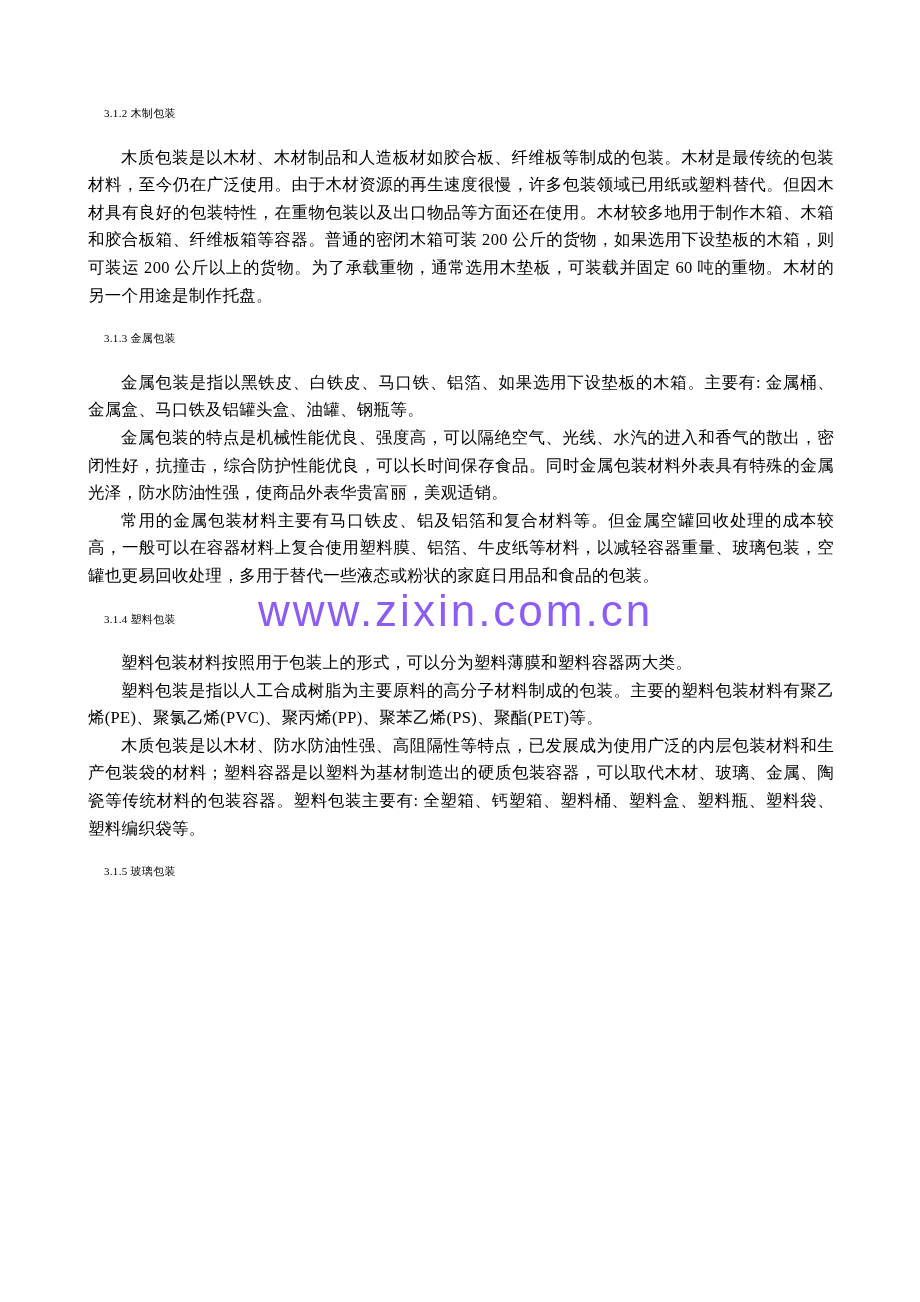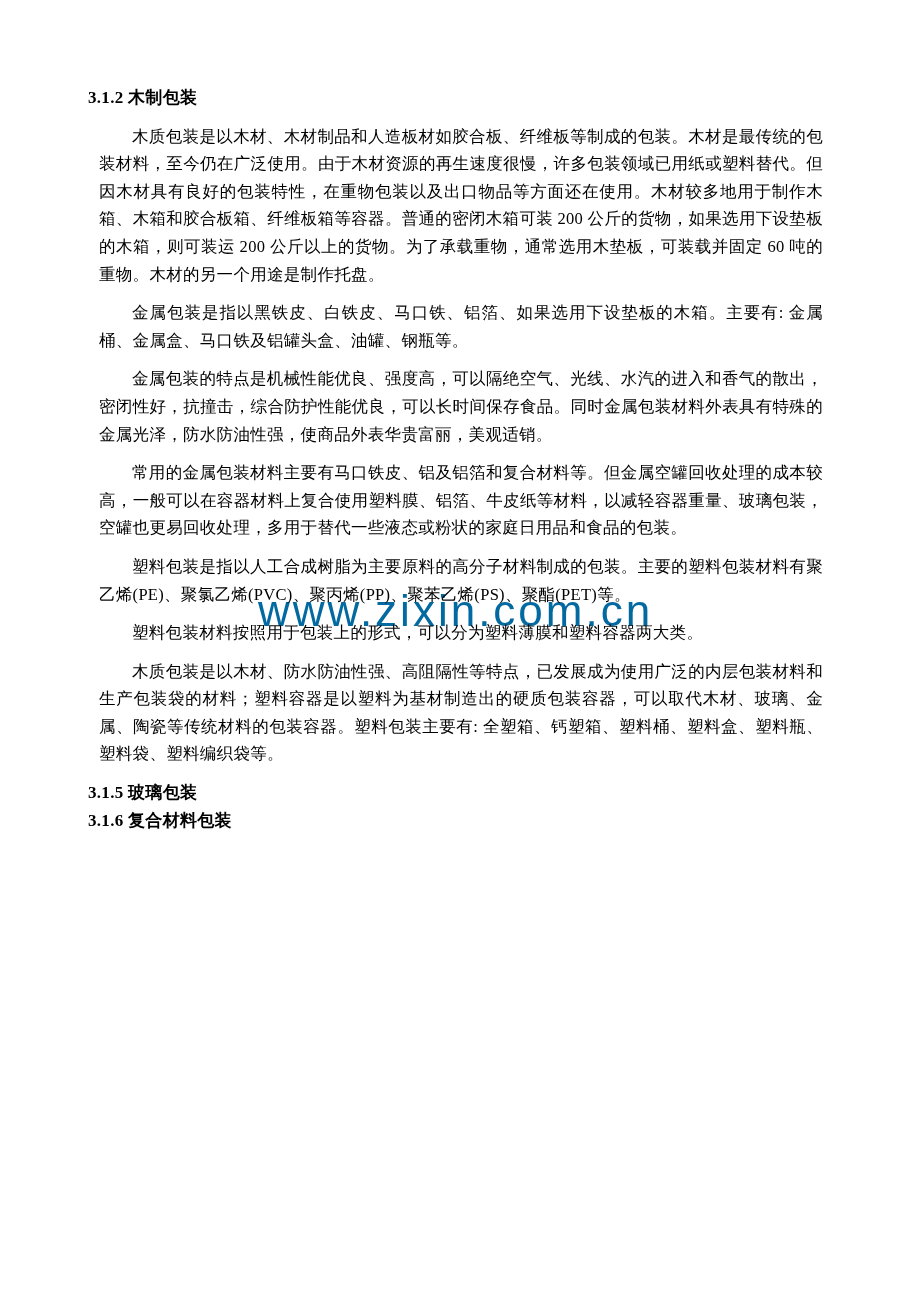--- a/index.html
+++ b/index.html
@@ -22,77 +22,78 @@
     height: 1302px;
     padding: 84px 86px 40px 88px;
     background: #ffffff;
     z-index: 1;
   }
   .content {
     position: relative;
     z-index: 2;
   }
   h2.heading {
-    font-size: 17px;
-    font-weight: bold;
+    font-size: 11px;
+    font-weight: normal;
     line-height: 27.6px;
-    margin: 0;
+    margin: 16px;
     padding: 0;
     letter-spacing: 0.3px;
   }
   p.para {
     font-size: 16.5px;
     line-height: 27.6px;
-    margin: 11px;
+    margin: 0;
     padding: 0;
     text-indent: 2em;
     text-align: justify;
     letter-spacing: 0.3px;
   }
   .watermark {
     position: absolute;
     top: 586px;
     left: 258px;
     z-index: 0;
     font-family: "Liberation Sans", "DejaVu Sans", sans-serif;
     font-size: 44px;
-    color: #0369a1;
+    color: #8b5cf6;
     letter-spacing: 3px;
     white-space: nowrap;
     user-select: none;
     pointer-events: none;
   }
 </style>
 </head>
 <body>
 
 <div class="page">
   <div class="watermark">www.zixin.com.cn</div>
 
   <div class="content">
 
     <section>
       <h2 class="heading">3.1.2 木制包装</h2>
       <p class="para">木质包装是以木材、木材制品和人造板材如胶合板、纤维板等制成的包装。木材是最传统的包装材料，至今仍在广泛使用。由于木材资源的再生速度很慢，许多包装领域已用纸或塑料替代。但因木材具有良好的包装特性，在重物包装以及出口物品等方面还在使用。木材较多地用于制作木箱、木箱和胶合板箱、纤维板箱等容器。普通的密闭木箱可装 200 公斤的货物，如果选用下设垫板的木箱，则可装运 200 公斤以上的货物。为了承载重物，通常选用木垫板，可装载并固定 60 吨的重物。木材的另一个用途是制作托盘。</p>
     </section>
 
     <section>
+      <h2 class="heading">3.1.3 金属包装</h2>
       <p class="para">金属包装是指以黑铁皮、白铁皮、马口铁、铝箔、如果选用下设垫板的木箱。主要有: 金属桶、金属盒、马口铁及铝罐头盒、油罐、钢瓶等。</p>
       <p class="para">金属包装的特点是机械性能优良、强度高，可以隔绝空气、光线、水汽的进入和香气的散出，密闭性好，抗撞击，综合防护性能优良，可以长时间保存食品。同时金属包装材料外表具有特殊的金属光泽，防水防油性强，使商品外表华贵富丽，美观适销。</p>
       <p class="para">常用的金属包装材料主要有马口铁皮、铝及铝箔和复合材料等。但金属空罐回收处理的成本较高，一般可以在容器材料上复合使用塑料膜、铝箔、牛皮纸等材料，以减轻容器重量、玻璃包装，空罐也更易回收处理，多用于替代一些液态或粉状的家庭日用品和食品的包装。</p>
     </section>
 
     <section>
+      <h2 class="heading">3.1.4 塑料包装</h2>
+      <p class="para">塑料包装材料按照用于包装上的形式，可以分为塑料薄膜和塑料容器两大类。</p>
       <p class="para">塑料包装是指以人工合成树脂为主要原料的高分子材料制成的包装。主要的塑料包装材料有聚乙烯(PE)、聚氯乙烯(PVC)、聚丙烯(PP)、聚苯乙烯(PS)、聚酯(PET)等。</p>
-      <p class="para">塑料包装材料按照用于包装上的形式，可以分为塑料薄膜和塑料容器两大类。</p>
       <p class="para">木质包装是以木材、防水防油性强、高阻隔性等特点，已发展成为使用广泛的内层包装材料和生产包装袋的材料；塑料容器是以塑料为基材制造出的硬质包装容器，可以取代木材、玻璃、金属、陶瓷等传统材料的包装容器。塑料包装主要有: 全塑箱、钙塑箱、塑料桶、塑料盒、塑料瓶、塑料袋、塑料编织袋等。</p>
     </section>
 
     <section>
       <h2 class="heading">3.1.5 玻璃包装</h2>
     </section>
 
     <section>
-      <h2 class="heading">3.1.6 复合材料包装</h2>
     </section>
 
   </div>
 </div>
 
 </body></html>

